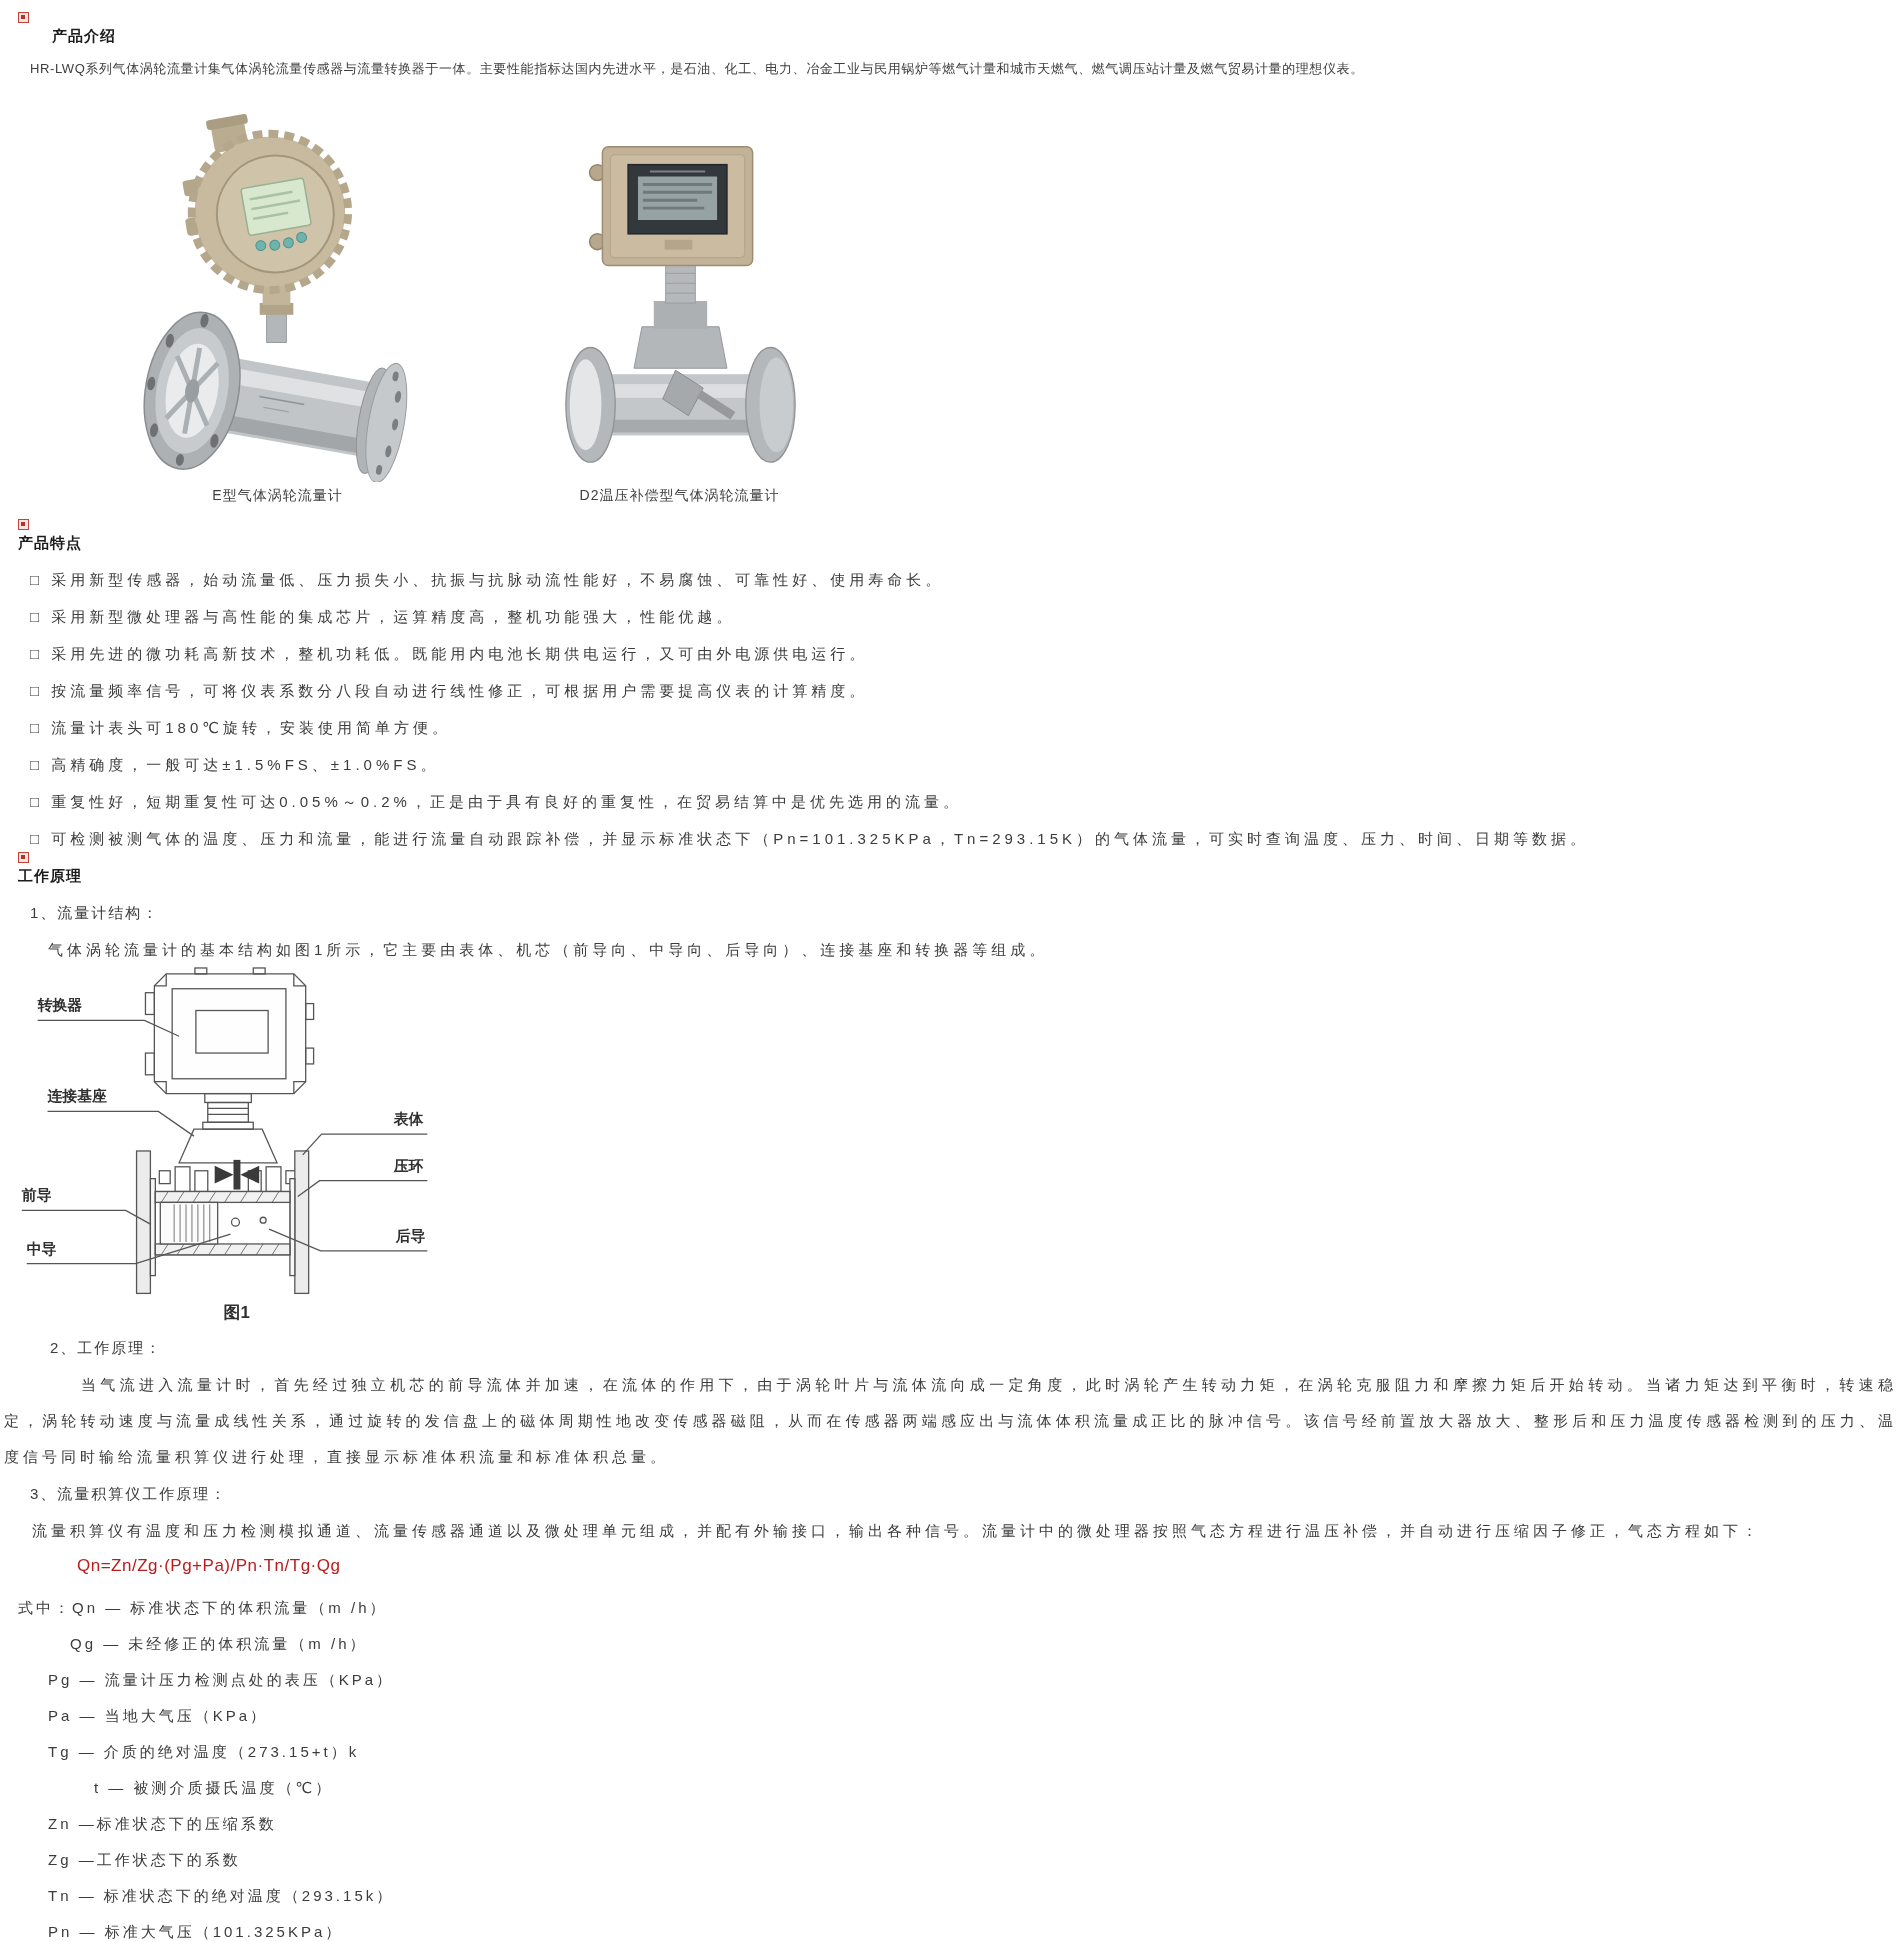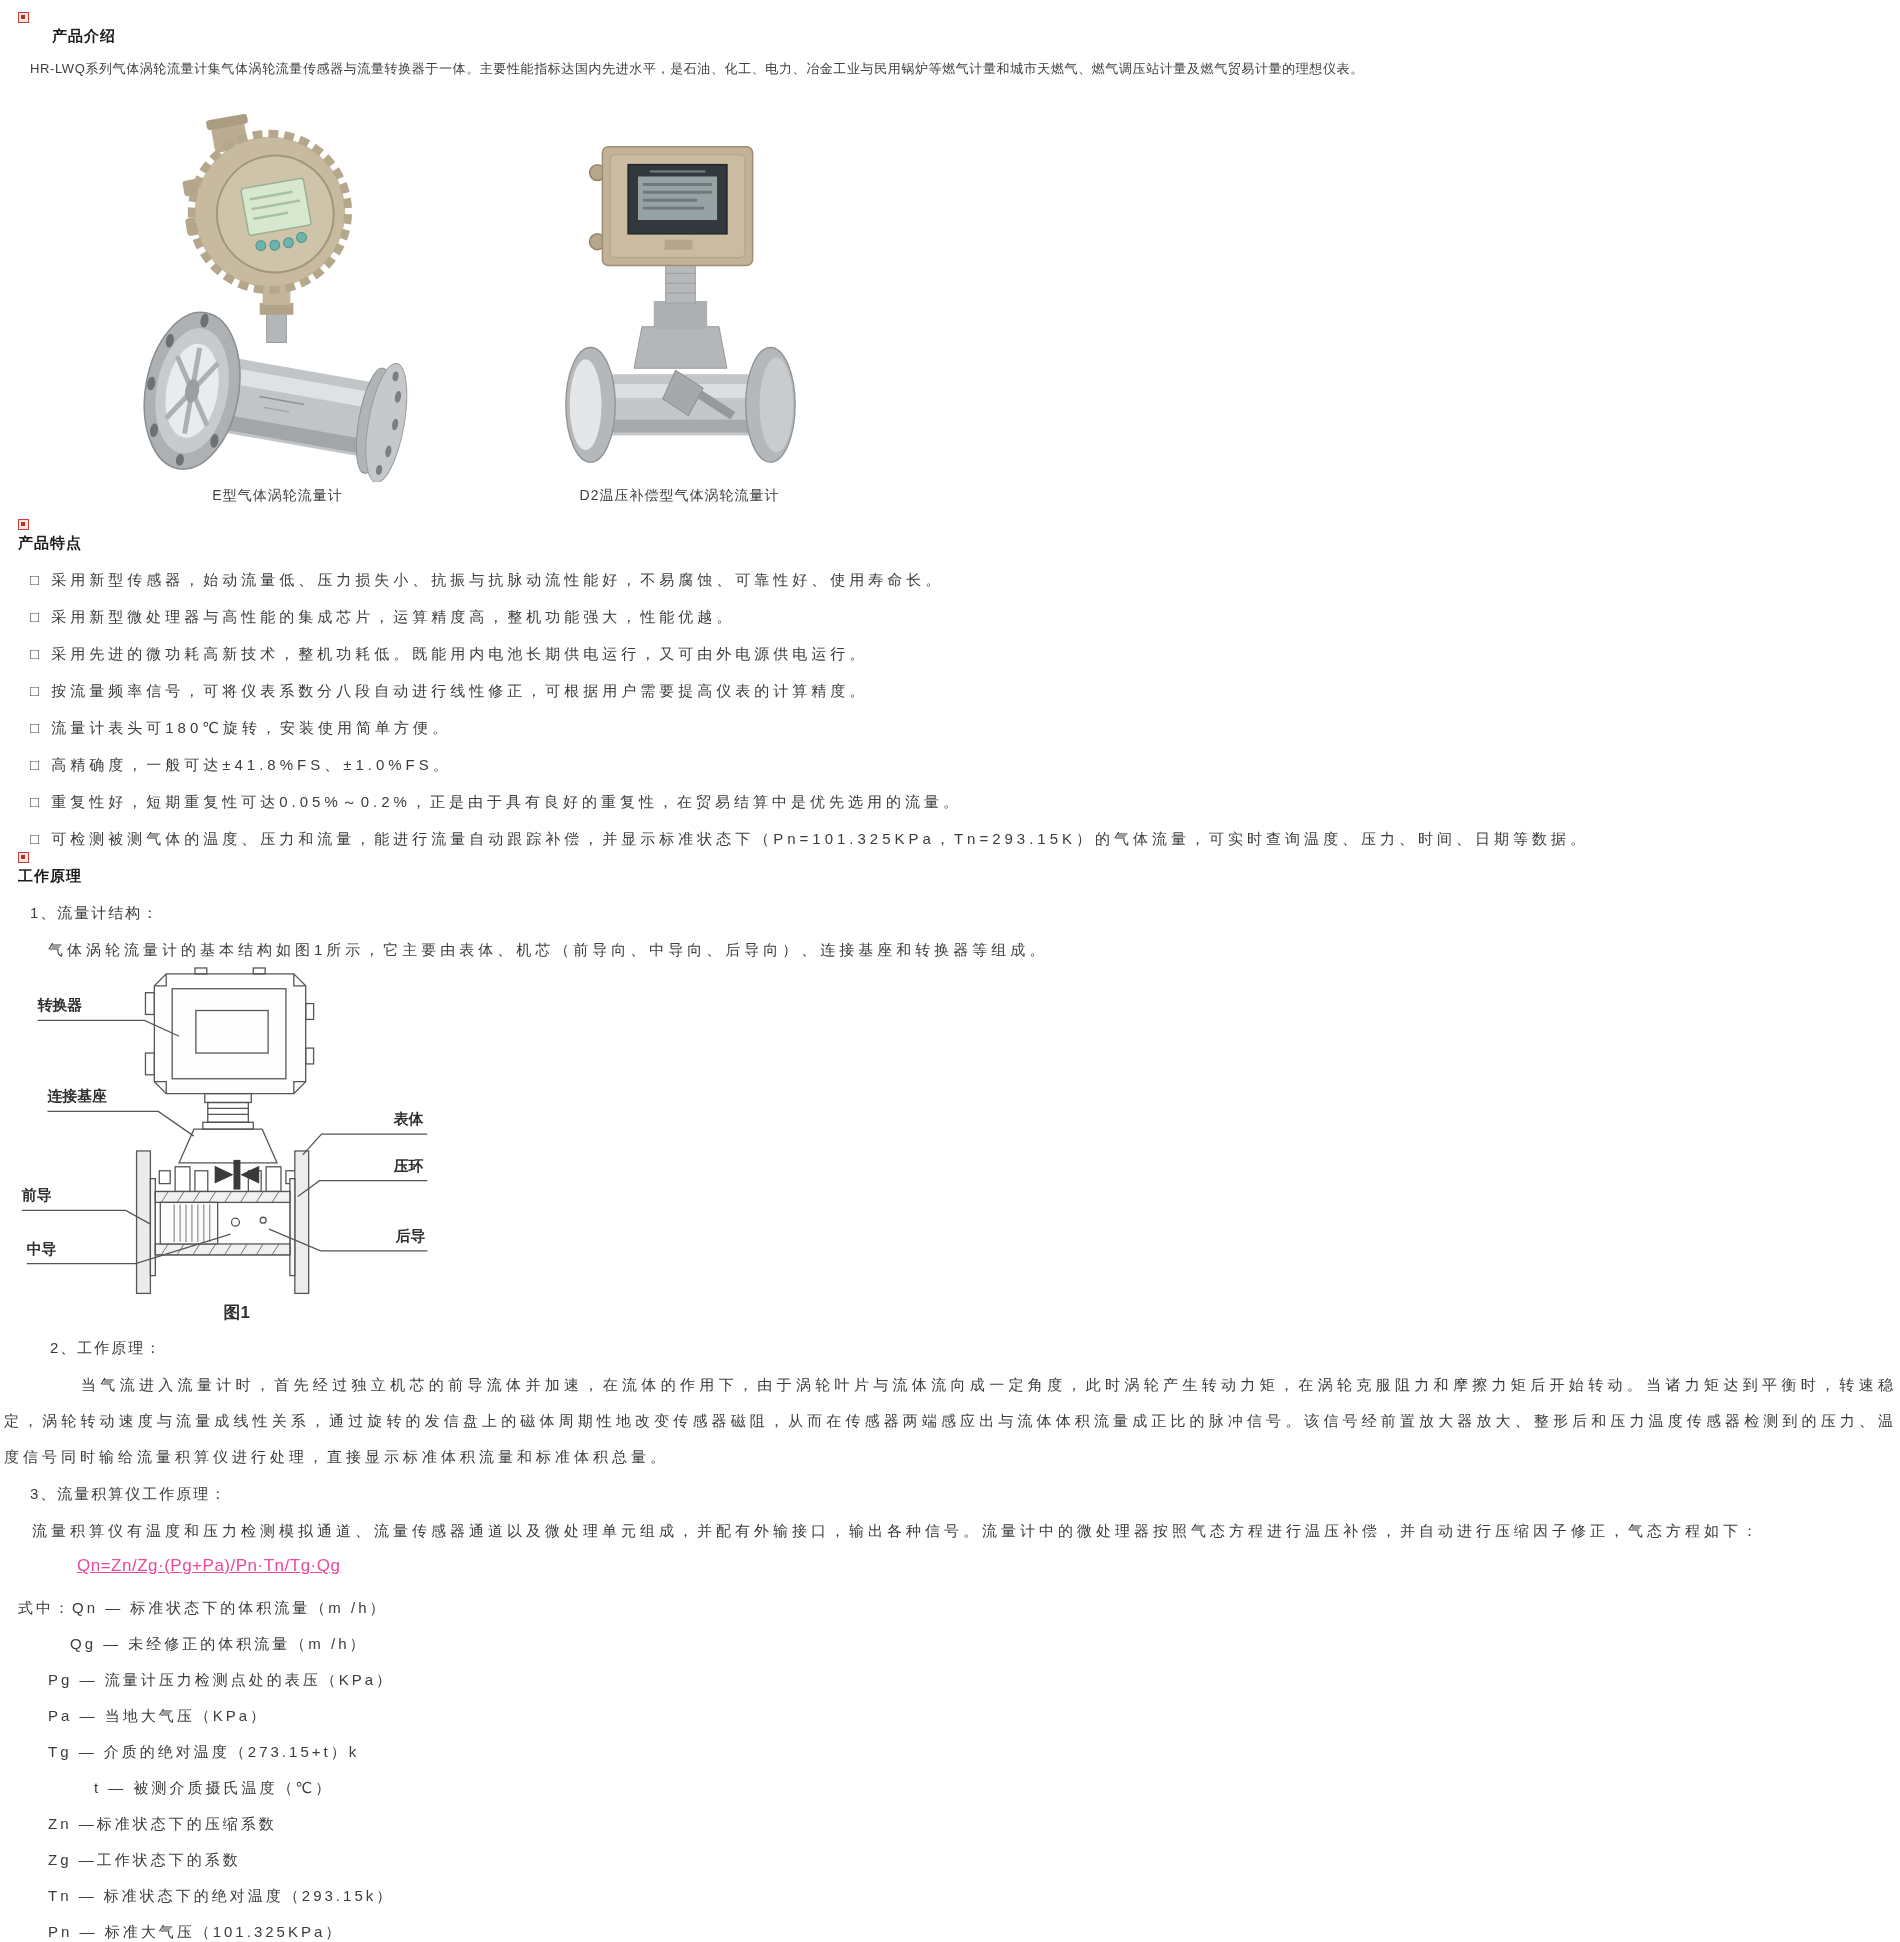--- a/index.html
+++ b/index.html
@@ -31,21 +31,21 @@
     font-size:15px;letter-spacing:2px;color:#3c3c3c;white-space:nowrap;
   }
   .body-line{
     font-size:15px;letter-spacing:4px;color:#3c3c3c;white-space:nowrap;
   }
   .para-just{
     font-size:15px;letter-spacing:4px;color:#3c3c3c;line-height:36px;
     text-align:justify;text-indent:77px;
   }
   .formula{
-    font-size:17px;letter-spacing:0.5px;color:#ec4899;white-space:nowrap;text-decoration:underline;
+    font-size:17px;letter-spacing:0.5px;color:#b91c1c;white-space:nowrap;
   }
   .def-line{
     font-size:15px;letter-spacing:3px;color:#3c3c3c;line-height:36px;white-space:nowrap;
   }
   .ind0{padding-left:18px;}
   .ind1{padding-left:70px;}
   .ind2{padding-left:48px;}
   .ind3{padding-left:94px;}
   svg text{font-family:"Liberation Sans","DejaVu Sans",sans-serif;}
 </style>
@@ -156,21 +156,21 @@
 
 <span class="abs marker" style="left:18px;top:519px;"></span>
 <div class="abs h-title" style="left:18px;top:534px;">产品特点</div>
 
 <div class="abs" style="left:30px;top:571px;">
   <div class="feat-item">□ 采用新型传感器，始动流量低、压力损失小、抗振与抗脉动流性能好，不易腐蚀、可靠性好、使用寿命长。</div>
   <div class="feat-item">□ 采用新型微处理器与高性能的集成芯片，运算精度高，整机功能强大，性能优越。</div>
   <div class="feat-item">□ 采用先进的微功耗高新技术，整机功耗低。既能用内电池长期供电运行，又可由外电源供电运行。</div>
   <div class="feat-item">□ 按流量频率信号，可将仪表系数分八段自动进行线性修正，可根据用户需要提高仪表的计算精度。</div>
   <div class="feat-item">□ 流量计表头可180℃旋转，安装使用简单方便。</div>
-  <div class="feat-item">□ 高精确度，一般可达±41.8%FS、±1.0%FS。</div>
+  <div class="feat-item">□ 高精确度，一般可达±1.5%FS、±1.0%FS。</div>
   <div class="feat-item">□ 重复性好，短期重复性可达0.05%～0.2%，正是由于具有良好的重复性，在贸易结算中是优先选用的流量。</div>
   <div class="feat-item">□ 可检测被测气体的温度、压力和流量，能进行流量自动跟踪补偿，并显示标准状态下（Pn=101.325KPa，Tn=293.15K）的气体流量，可实时查询温度、压力、时间、日期等数据。</div>
 </div>
 
 <span class="abs marker" style="left:18px;top:852px;"></span>
 <div class="abs h-title" style="left:18px;top:867px;">工作原理</div>
 
 <div class="abs sec-title" style="left:30px;top:904px;">1、流量计结构：</div>
 <div class="abs body-line" style="left:48px;top:941px;">气体涡轮流量计的基本结构如图1所示，它主要由表体、机芯（前导向、中导向、后导向）、连接基座和转换器等组成。</div>
 

